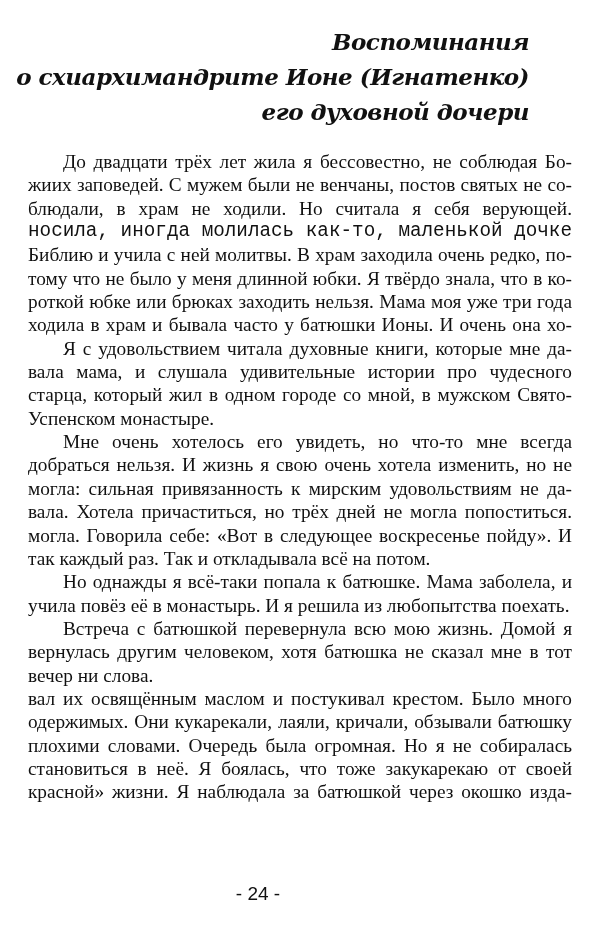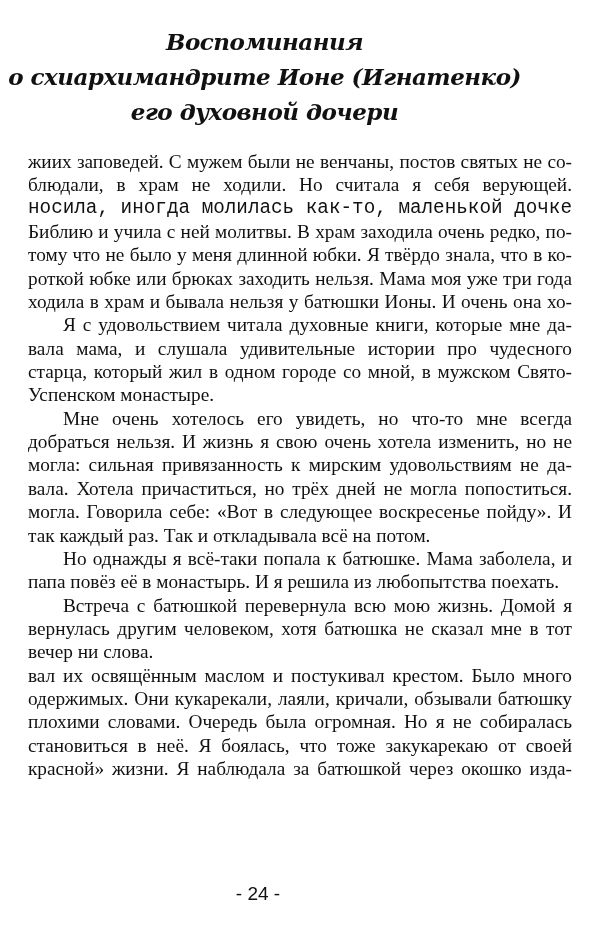--- a/index.html
+++ b/index.html
@@ -1,19 +1,19 @@
 <!DOCTYPE html>
 <html><head>
 <meta charset="utf-8">
 <style>
   html, body { margin: 0; padding: 0; background: #ffffff; }
   body { width: 600px; height: 928px; position: relative; overflow: hidden; color: #111; }
   .title {
     position: absolute; left: 0; top: 24px; width: 529px;
-    text-align: center;
+    text-align: right;
     font-family: "DejaVu Serif", serif;
     font-style: italic; font-weight: bold;
     font-size: 23px; line-height: 35px;
     letter-spacing: -0.5px;
   }
   .title div { display: block; }
   .body-text {
     position: absolute; left: 28px; top: 150px; width: 544px;
     font-family: "Liberation Serif", serif;
     font-size: 19.3px; line-height: 23.35px;
@@ -33,39 +33,40 @@
 </head>
 <body>
 
 <div class="title">
   <div>Воспоминания</div>
   <div>о схиархимандрите Ионе (Игнатенко)</div>
   <div>его духовной  дочери</div>
 </div>
 
 <div class="body-text" id="body-text">
+    <span class="line indent" style="white-space: normal; overflow: hidden;">До двадцати трёх лет жила я бессовестно, не соблюдая Бо-</span>
     <span class="line" style="white-space: normal; overflow: hidden;">жиих заповедей. С мужем были не венчаны, постов святых не со-</span>
     <span class="line" style="white-space: normal; overflow: hidden;">блюдали, в храм не ходили. Но считала я себя верующей. Крестик</span>
     <span class="line" style="white-space: normal; overflow: hidden; font-family: Liberation Mono, monospace;">носила, иногда молилась как-то, маленькой дочке читала детскую</span>
     <span class="line" style="white-space: normal; overflow: hidden;">Библию и учила с ней молитвы. В храм заходила очень редко, по-</span>
     <span class="line" style="white-space: normal; overflow: hidden;">тому что не было у меня длинной юбки. Я твёрдо знала, что в ко-</span>
     <span class="line" style="white-space: normal; overflow: hidden;">роткой юбке или брюках заходить нельзя. Мама моя уже три года</span>
-    <span class="line" style="white-space: normal; overflow: hidden;">ходила в храм и бывала нельзя у батюшки Ионы. И очень она хо-</span>
+    <span class="line" style="white-space: normal; overflow: hidden;">ходила в храм и бывала часто у батюшки Ионы. И очень она хо-</span>
     <span class="line indent" style="white-space: normal; overflow: hidden;">Я с удовольствием читала духовные книги, которые мне да-</span>
     <span class="line" style="white-space: normal; overflow: hidden;">вала мама, и слушала удивительные истории про чудесного</span>
     <span class="line" style="white-space: normal; overflow: hidden;">старца, который жил в одном городе со мной, в мужском Свято-</span>
     <span class="line last" style="white-space: normal; overflow: hidden;">Успенском монастыре.</span>
     <span class="line indent" style="white-space: normal; overflow: hidden;">Мне очень хотелось его увидеть, но что-то мне всегда мешало</span>
     <span class="line" style="white-space: normal; overflow: hidden;">добраться нельзя. И жизнь я свою очень хотела изменить, но не</span>
     <span class="line" style="white-space: normal; overflow: hidden;">могла:  сильная привязанность к мирским удовольствиям не да-</span>
     <span class="line" style="white-space: normal; overflow: hidden;">вала. Хотела причаститься, но трёх дней не могла попоститься.</span>
     <span class="line" style="white-space: normal; overflow: hidden;">могла. Говорила себе: «Вот в следующее воскресенье пойду». И</span>
     <span class="line last" style="white-space: normal; overflow: hidden;">так каждый раз. Так и откладывала всё на потом.</span>
     <span class="line indent" style="white-space: normal; overflow: hidden;">Но однажды я всё-таки попала к батюшке. Мама заболела, и</span>
-    <span class="line last" style="white-space: normal; overflow: hidden;">папа повёз её в монастырь. И я решила из любопытства поехать.</span>
+    <span class="line last" style="white-space: normal; overflow: hidden;">учила повёз её в монастырь. И я решила из любопытства поехать.</span>
     <span class="line indent" style="white-space: normal; overflow: hidden;">Встреча с батюшкой перевернула всю мою жизнь. Домой я</span>
     <span class="line" style="white-space: normal; overflow: hidden;">вернулась другим человеком, хотя батюшка не сказал мне в тот</span>
     <span class="line last" style="white-space: normal; overflow: hidden;">вечер ни слова.</span>
     <span class="line" style="white-space: normal; overflow: hidden;">вал их освящённым маслом и постукивал крестом. Было много</span>
     <span class="line" style="white-space: normal; overflow: hidden;">одержимых.  Они кукарекали, лаяли, кричали, обзывали батюшку</span>
     <span class="line" style="white-space: normal; overflow: hidden;">плохими словами. Очередь была огромная. Но я не собиралась</span>
     <span class="line" style="white-space: normal; overflow: hidden;">становиться в неё. Я боялась, что тоже закукарекаю от своей «пре-</span>
     <span class="line" style="white-space: normal; overflow: hidden;">красной» жизни. Я наблюдала за батюшкой через окошко изда-</span>
   </div>
 

